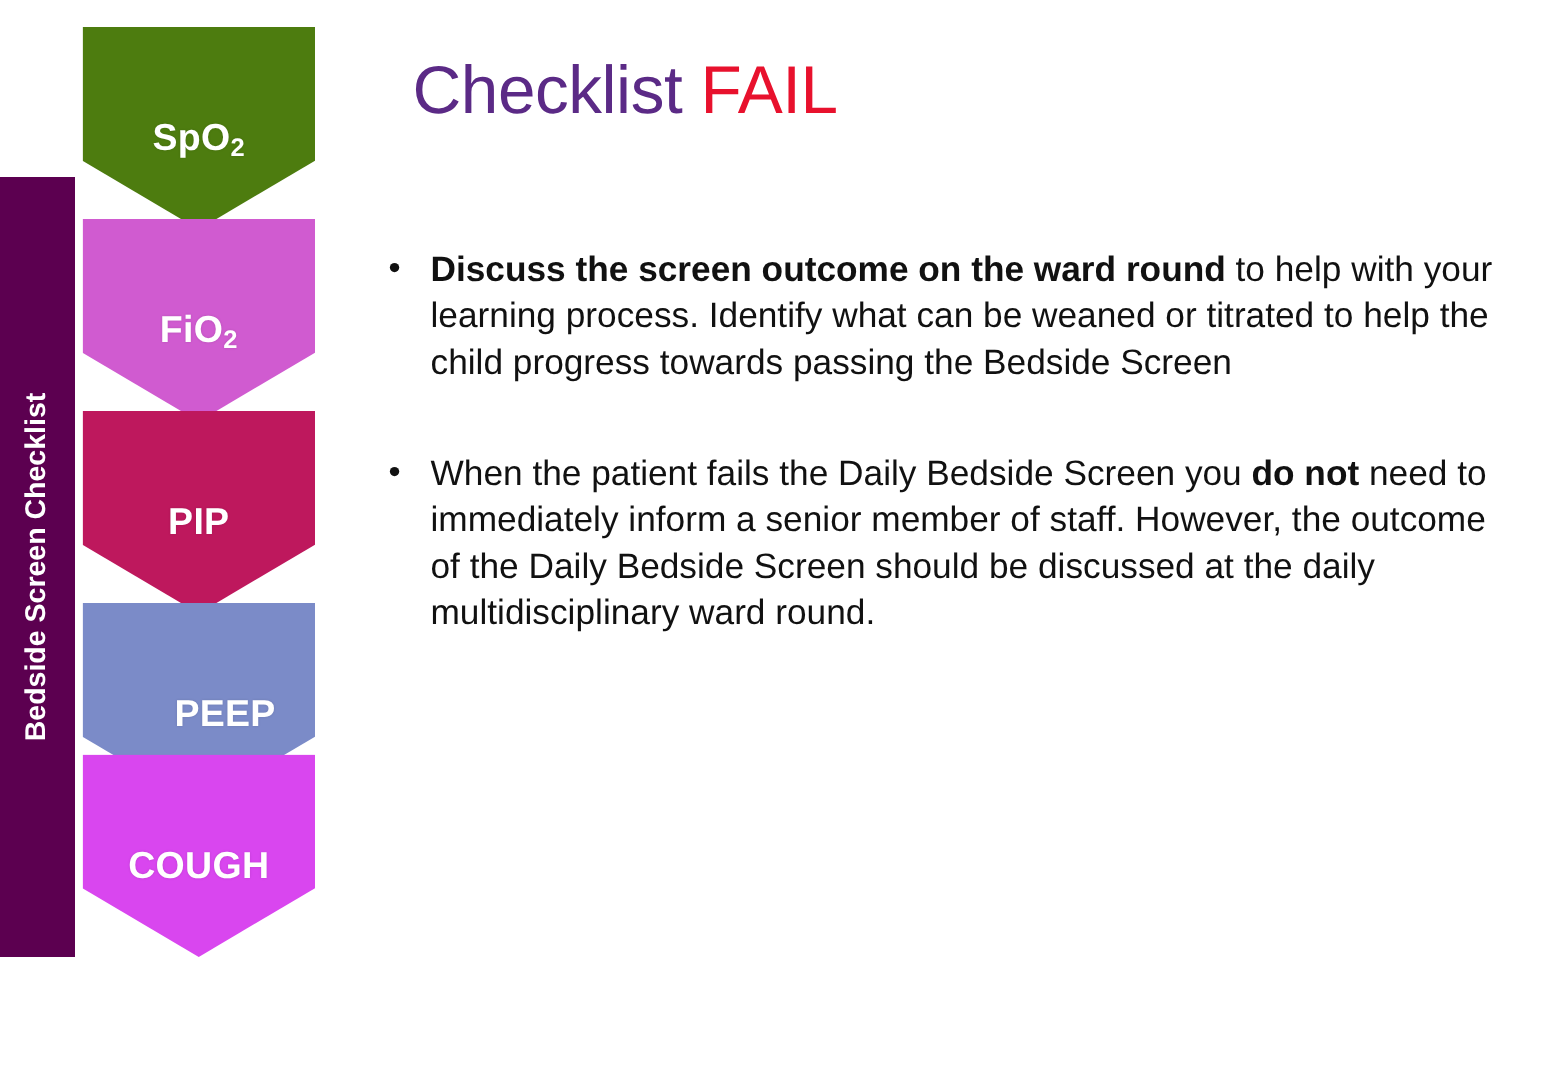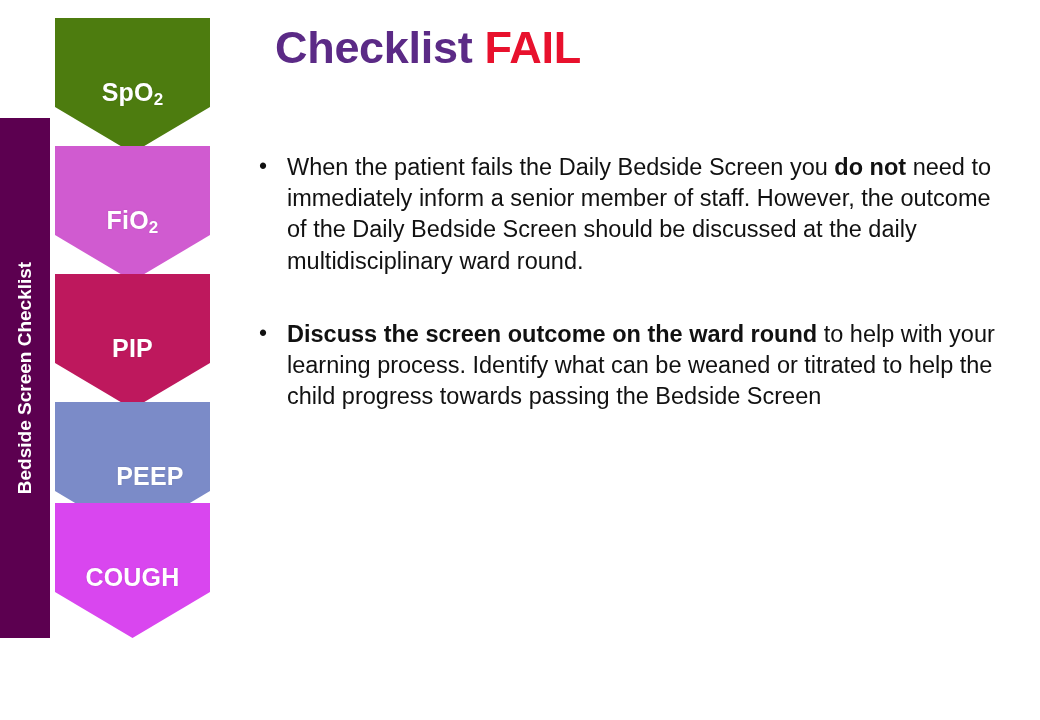--- a/index.html
+++ b/index.html
@@ -78,23 +78,23 @@
 
   
   .content {
     position: absolute;
     left: 255px;
     top: 22px;
     width: 760px;
   }
   .title {
     font-size: 45px;
-    font-weight: bold;
+    font-weight: normal;
     letter-spacing: -0.3px;
-    margin: 0 0 0 20px;
+    margin: 12px 0 0 20px;
     line-height: 1.15;
   }
   .title .t1 { color: #5B2A86; }
   .title .t2 { color: #E8112D; }
 
   .bullets {
     margin-top: 78px;
     margin-left: 0px;
   }
   .bullet {
@@ -138,16 +138,16 @@
     <div class="chevron" style="top: 485px; background: #d946ef; z-index: 14;">
       <span class="chevron-label">COUGH</span>
     </div>
   </div>
 
 <div class="content">
   <h1 class="title">
     <span class="t1">Checklist </span><span class="t2">FAIL</span>
   </h1>
   <div class="bullets">
+      <p class="bullet"><b>Discuss the screen outcome on the ward round</b><span> to help with your learning process. Identify what can be weaned or titrated to help the child progress towards passing the Bedside Screen</span></p>
       <p class="bullet"><span>When the patient fails the Daily Bedside Screen you </span><b>do not</b><span> need to immediately inform a senior member of staff. However, the outcome of the Daily Bedside Screen should be discussed at the daily multidisciplinary ward round.</span></p>
-      <p class="bullet"><b>Discuss the screen outcome on the ward round</b><span> to help with your learning process. Identify what can be weaned or titrated to help the child progress towards passing the Bedside Screen</span></p>
     </div>
 </div>
 
 </body></html>

